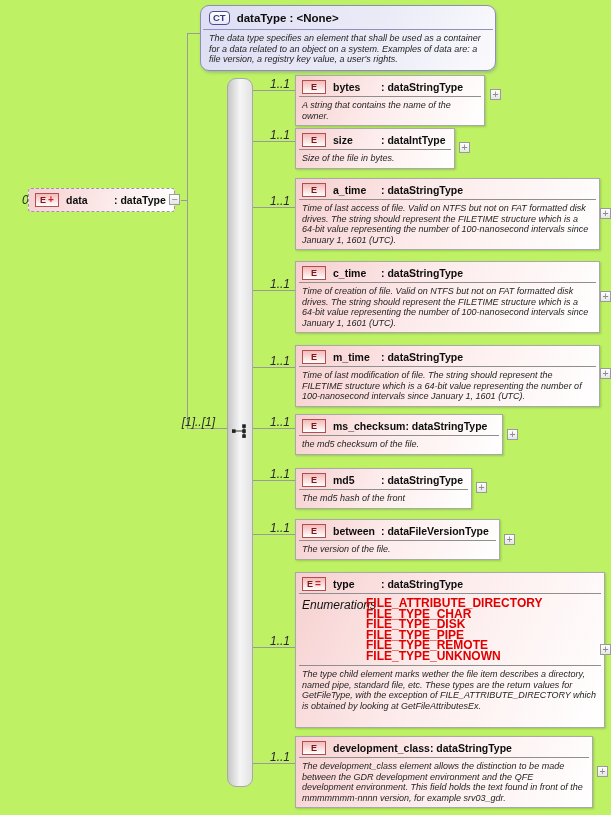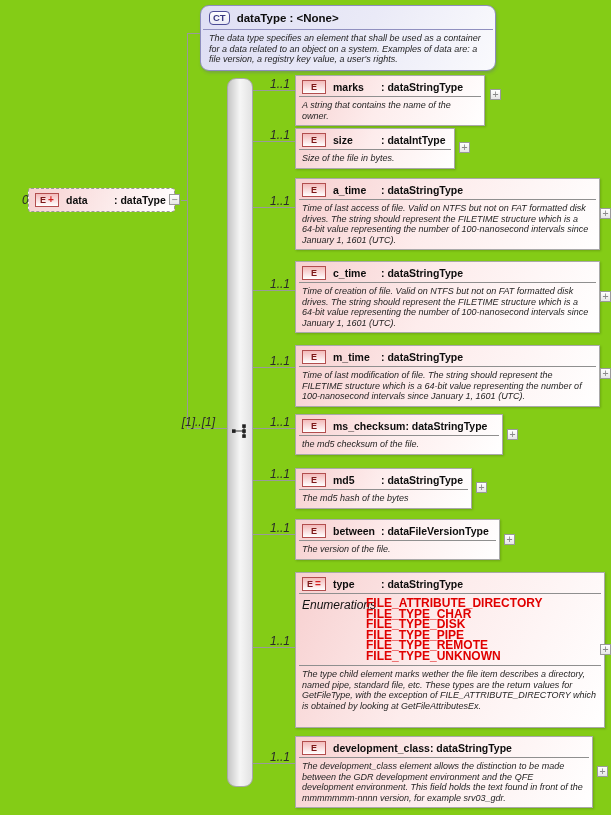--- a/index.html
+++ b/index.html
@@ -1,16 +1,16 @@
 <!DOCTYPE html>
 <html><head>
 <meta charset="utf-8">
 <style>
   html,body { margin:0; padding:0; background:#fff; }
-  .stage { position:relative; width:611px; height:815px; background:#84cc16; overflow:hidden;
+  .stage { position:relative; width:611px; height:815px; background:#bef264; overflow:hidden;
            font-family:"Liberation Sans", sans-serif; }
 
   
   .line { position:absolute; background:#9a9a9a; }
   .h { height:1px; }
   .v { width:1px; }
 
   
   .card { position:absolute; font-style:italic; font-size:12px; color:#2a2a2a; text-align:right; white-space:nowrap; }
 
@@ -156,21 +156,21 @@
   <div class="card k4">1..1</div>
   <div class="card k5">1..1</div>
   <div class="card k6">1..1</div>
   <div class="card k7">1..1</div>
   <div class="card k8">1..1</div>
   <div class="card k9">1..1</div>
 
   <div class="ebox c0">
     <div class="etitle">
       <span class="eicon">E</span>
-      <span class="ename">marks</span>
+      <span class="ename">bytes</span>
       <span class="etype">: dataStringType</span>
     </div>
     <div class="eannot">A string that contains the name of the owner.</div>
   </div>
 
   <div class="ebox c1">
     <div class="etitle">
       <span class="eicon">E</span>
       <span class="ename">size</span>
       <span class="etype">: dataIntType</span>
@@ -213,21 +213,21 @@
     </div>
     <div class="eannot">the md5 checksum of the file.</div>
   </div>
 
   <div class="ebox c6">
     <div class="etitle">
       <span class="eicon">E</span>
       <span class="ename">md5</span>
       <span class="etype">: dataStringType</span>
     </div>
-    <div class="eannot">The md5 hash of the bytes</div>
+    <div class="eannot">The md5 hash of the front</div>
   </div>
 
   <div class="ebox c7">
     <div class="etitle">
       <span class="eicon">E</span>
       <span class="ename">between</span>
       <span class="etype">: dataFileVersionType</span>
     </div>
     <div class="eannot">The version of the file.</div>
   </div>

